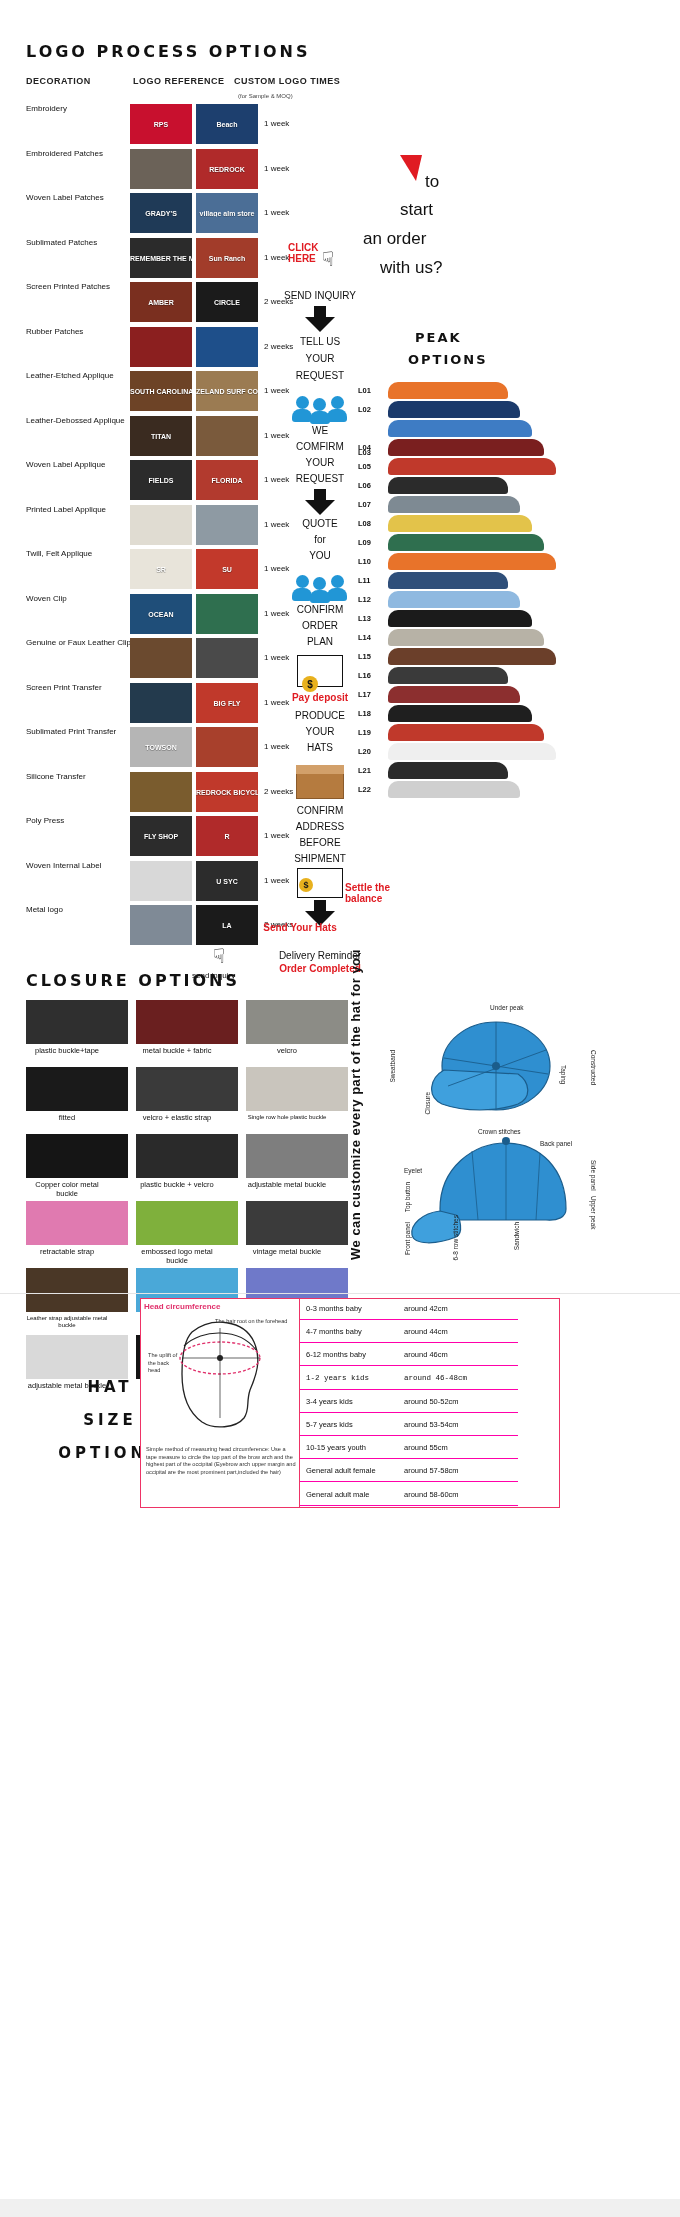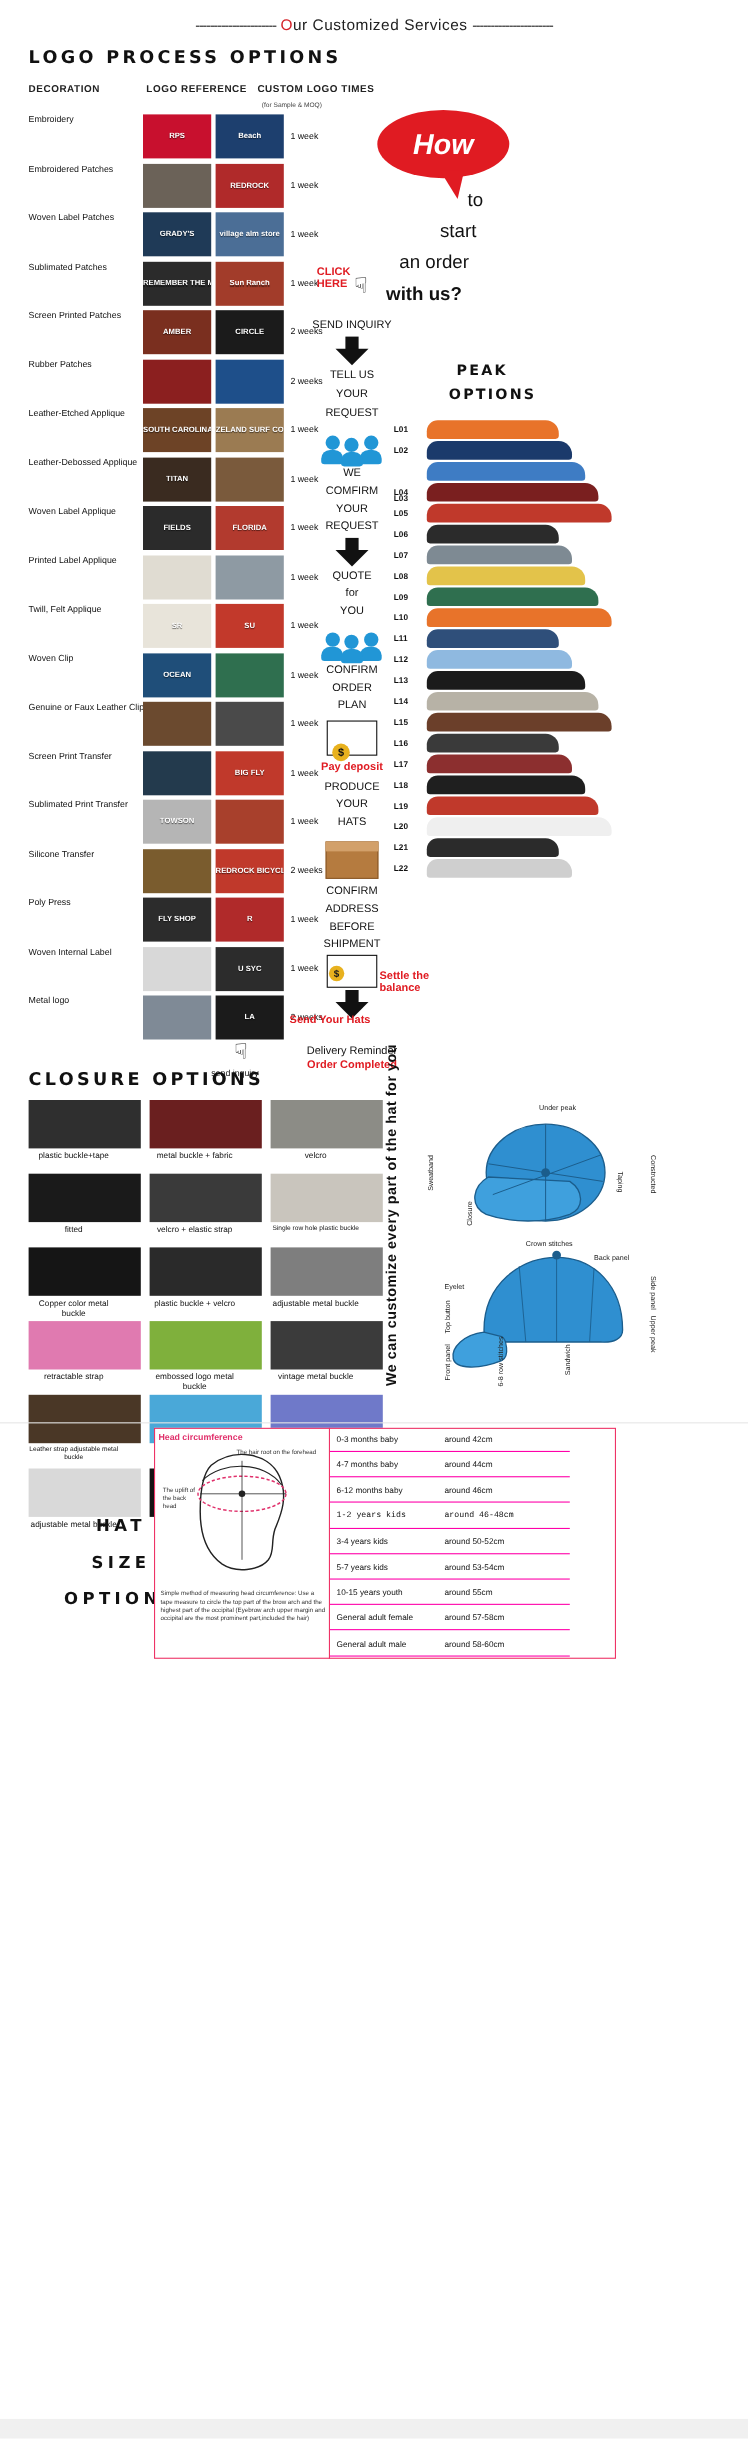--- a/index.html
+++ b/index.html
@@ -120,25 +120,20 @@
   .size-row .v { position:absolute; left:104px; top:6px; font-size:7.5px; color:#111; }
 
   .hr-top { position:absolute; left:0; width:680px; height:1px; background:#e5e5e5; }
   .footer-band { position:absolute; left:0; bottom:0; width:680px; height:18px; background:#f0f0f0; }
 </style>
 </head>
 <body>
 
 <div class="page">
 
-  <div class="top-banner">
-    <span class="dash">----------------------</span>
-    <span class="ttl"><span class="o">O</span><span>ur Customized Services</span></span>
-    <span class="dash">----------------------</span>
-  </div>
 
   <div class="sec-head" style="position:absolute;left:26px;top:42px;">LOGO PROCESS OPTIONS</div>
 
   <div class="lp-head" style="left:26px;top:76px;">DECORATION</div>
   <div class="lp-head" style="left:133px;top:76px;">LOGO REFERENCE</div>
   <div class="lp-head" style="left:234px;top:76px;">CUSTOM LOGO TIMES</div>
   <div class="lp-sub" style="left:238px;top:93px;">(for Sample &amp; MOQ)</div>
 
   <div id="lp-rows">
       <div class="lp-row" style="top: 104px;">
@@ -364,28 +359,25 @@
             <div class="cap"></div>
           </div>
           <div class="sw b" style="background:#1b1b1b">
             <div class="cap">LA</div>
           </div>
         </div>
         <div class="lp-time" style="top:15px">2 weeks</div>
       </div>
     </div>
 
-  <div class="how-bubble" style="left:343px;top:100px;">
-    <span>How</span>
-  </div>
   <div class="how-tail" style="left:400px;top:155px;"></div>
   <div class="how-line" style="left:425px;top:172px;">to</div>
   <div class="how-line" style="left:400px;top:200px;">start</div>
   <div class="how-line" style="left:363px;top:229px;">an order</div>
-  <div class="how-line" style="left:351px;top:258px;font-weight:bold;">with us?</div>
+  <div class="how-line" style="left:380px;top:258px;">with us?</div>
 
   <div class="click-here" style="left:288px;top:243px;">
     <span>CLICK</span><br>
     <span>HERE</span>
   </div>
   <div class="hand-icon" style="left:322px;top:247px;">☟</div>
 
   <div class="flow-txt" style="left:260px;top:290px;">SEND INQUIRY</div>
   <div class="arrow-down" style="left:305px;top:306px;"></div>
   <div class="flow-txt" style="left:260px;top:336px;">TELL US</div>

